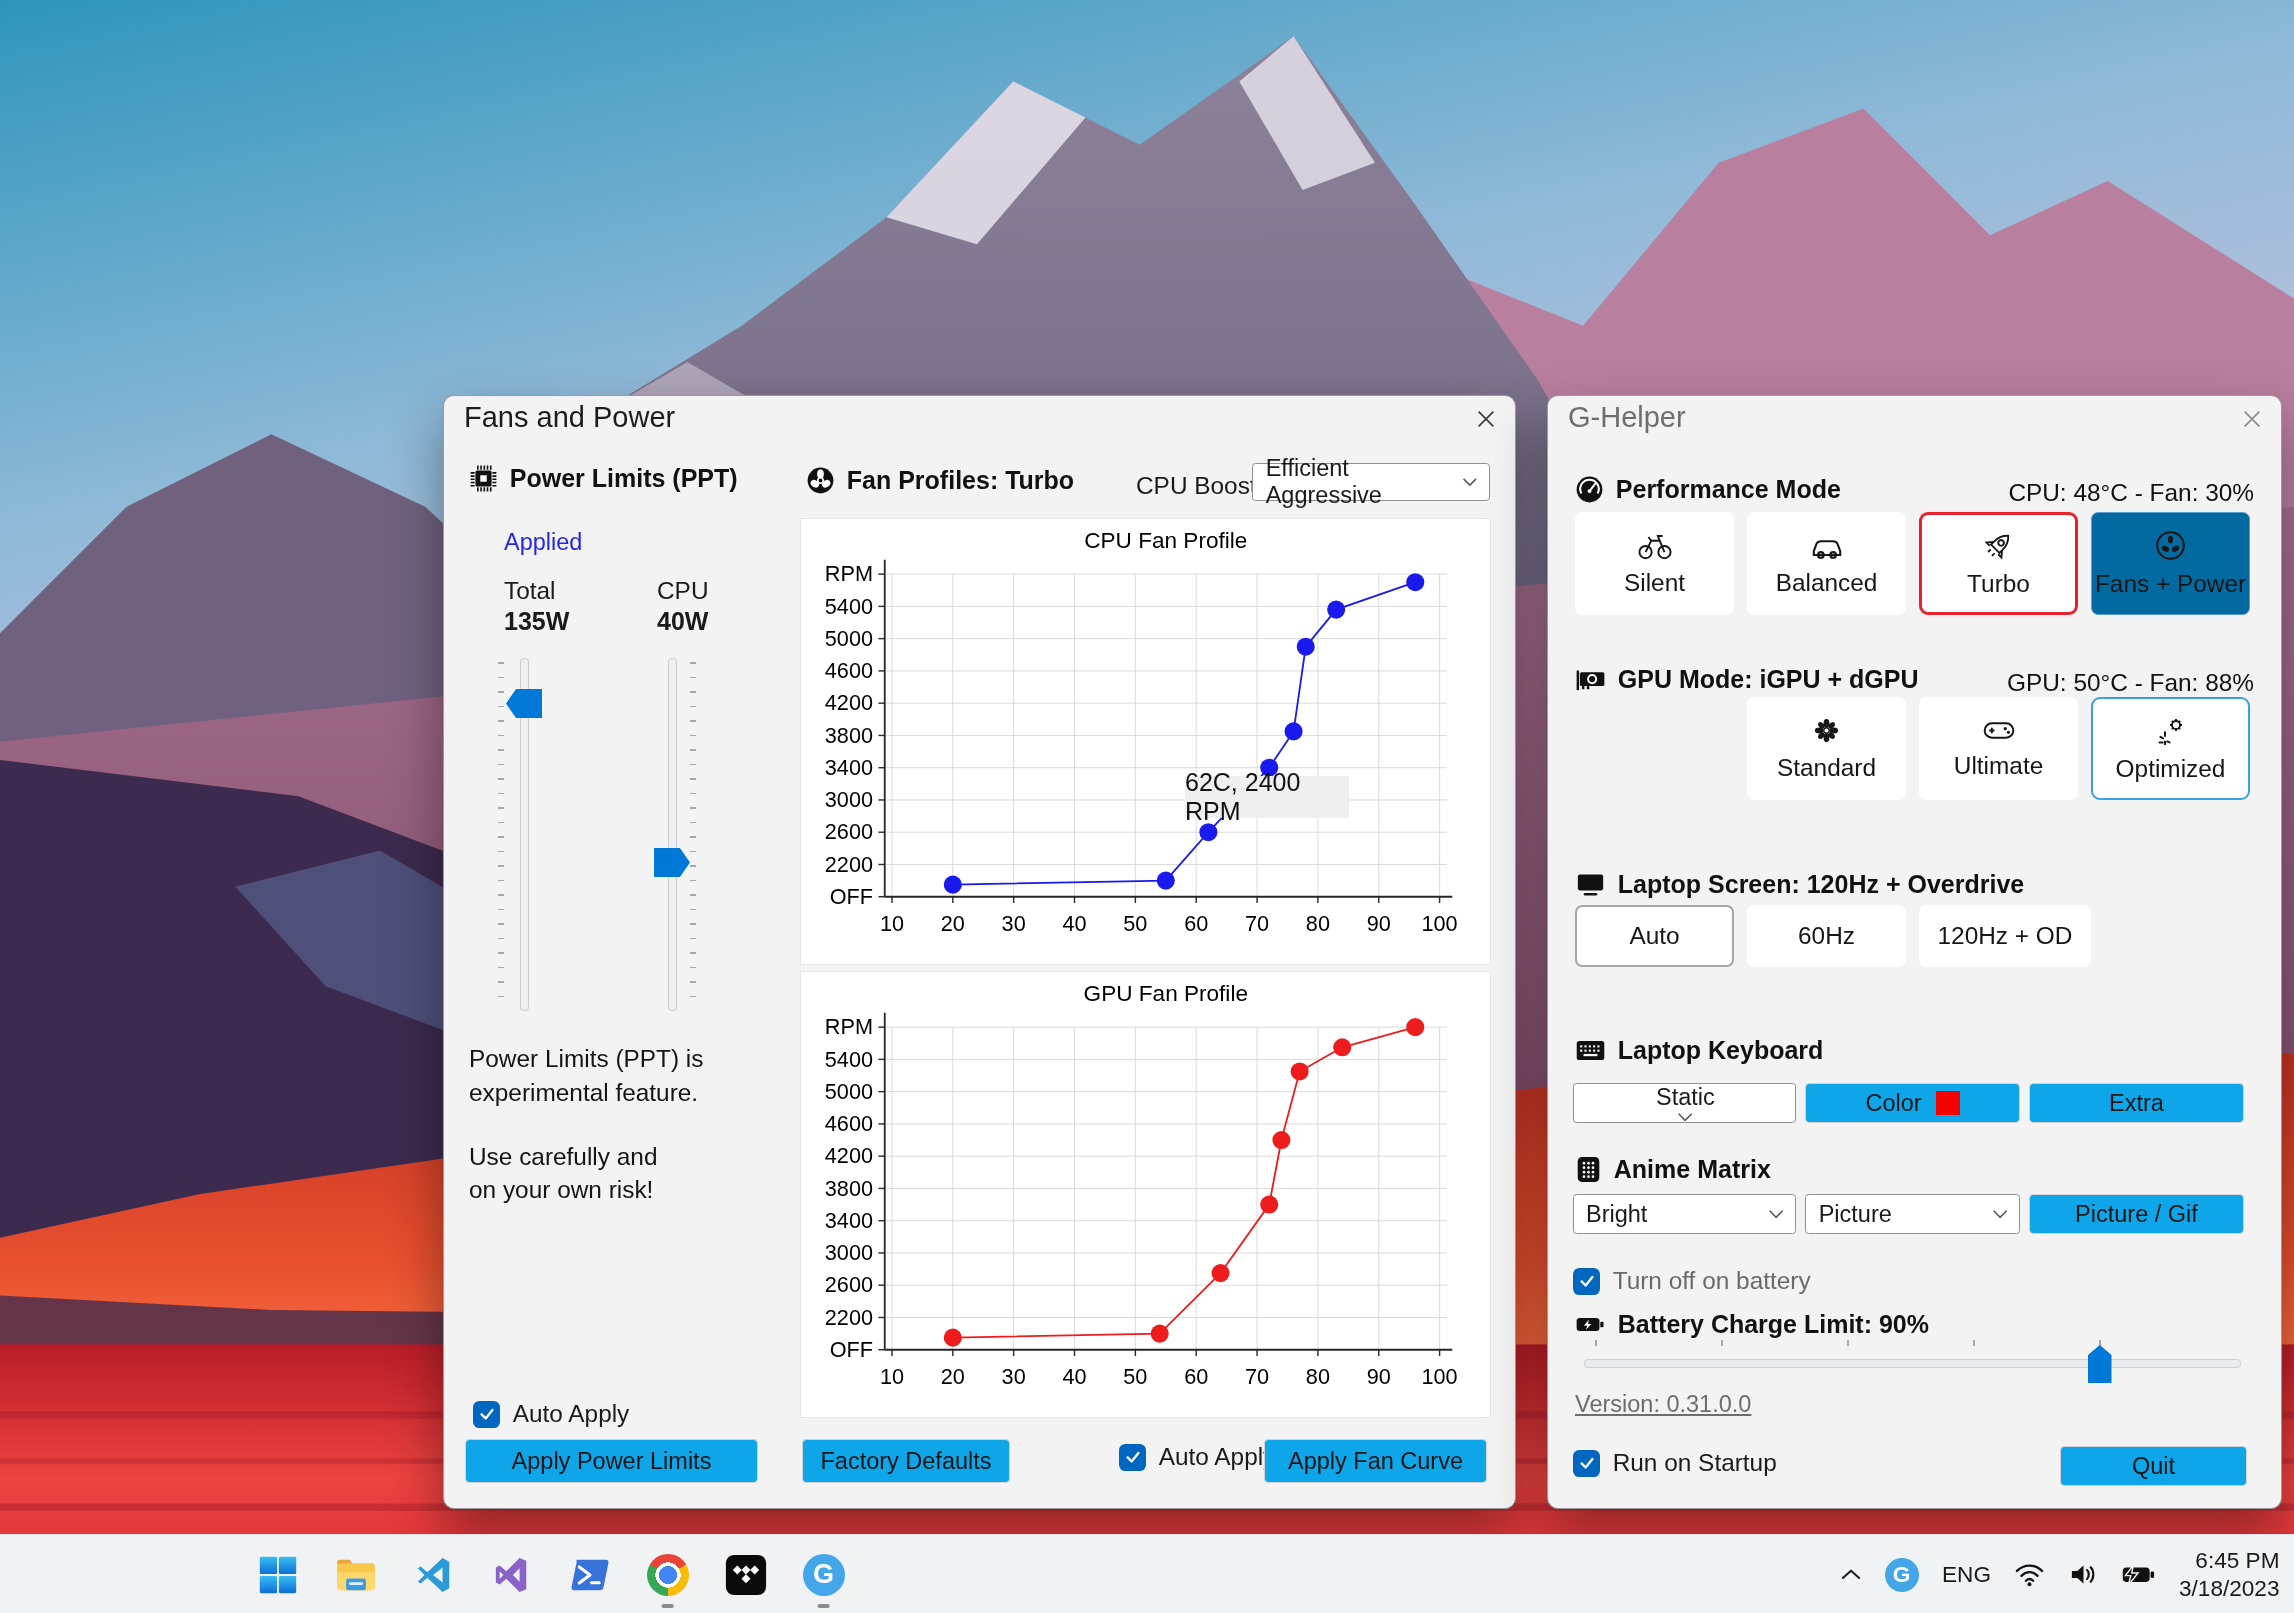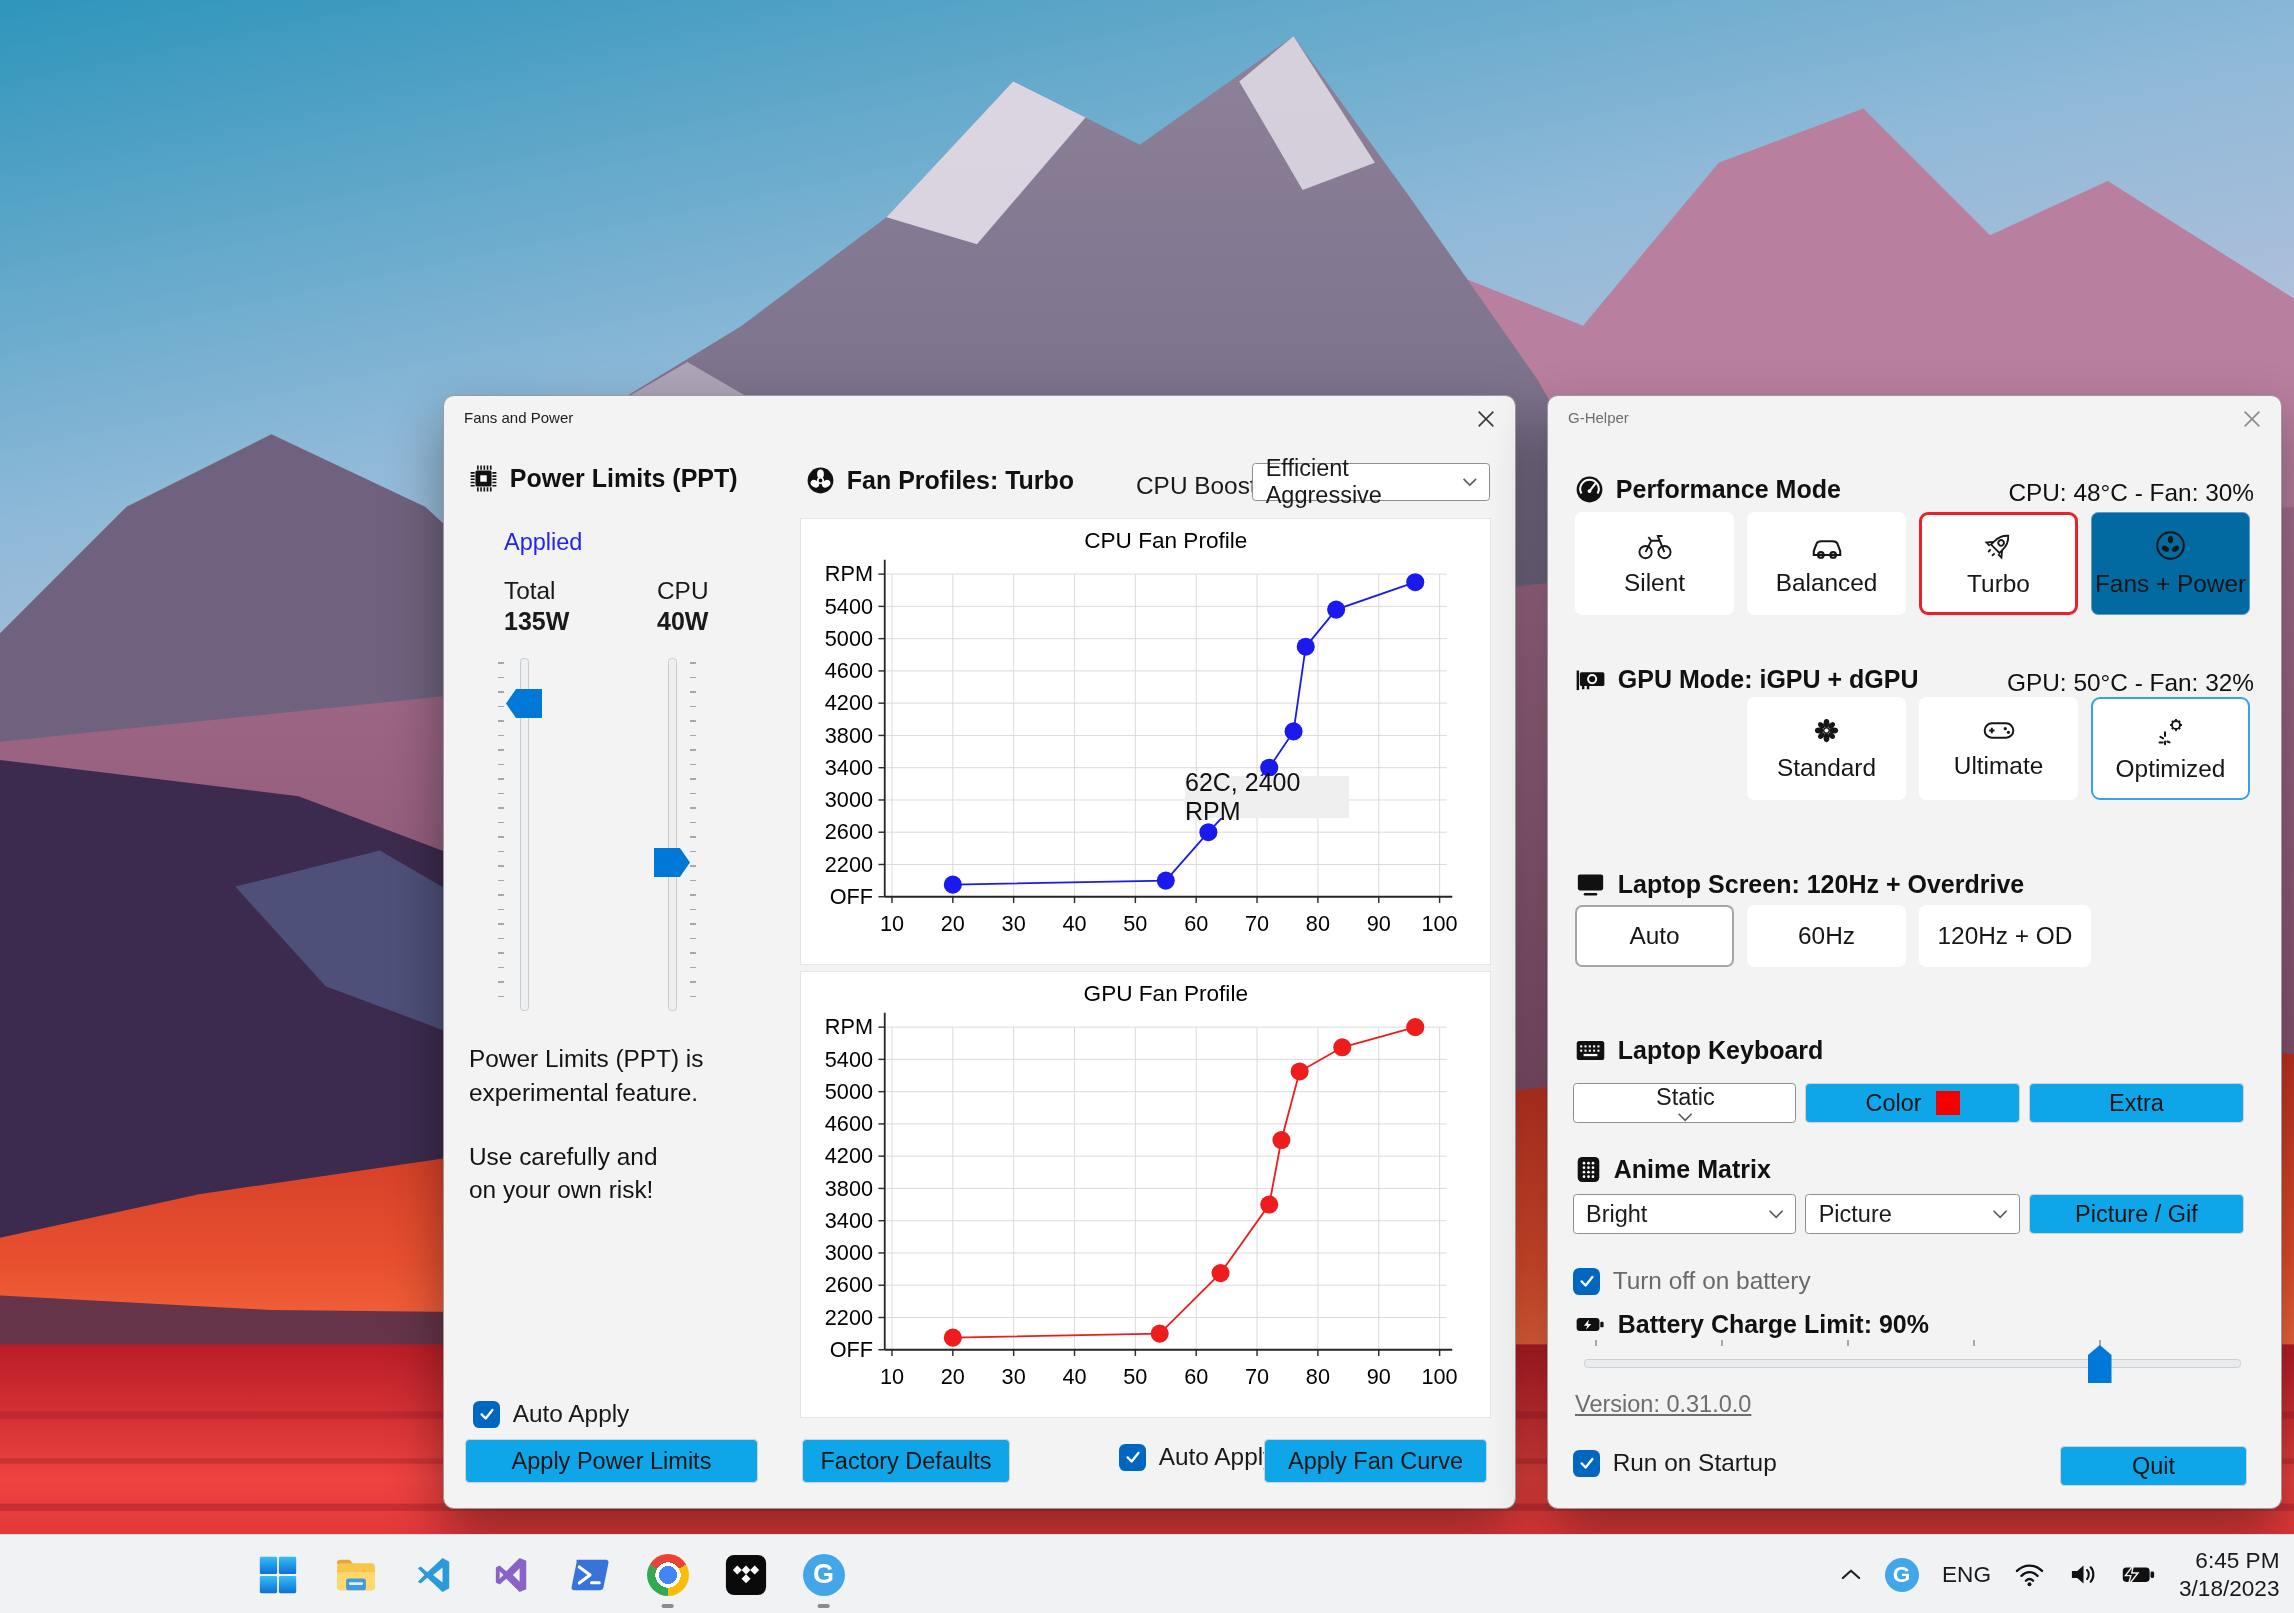--- a/index.html
+++ b/index.html
@@ -5,21 +5,21 @@
   html,body{margin:0;padding:0;}
   body{width:2294px;height:1614px;position:relative;overflow:hidden;
        font-family:"Liberation Sans","DejaVu Sans",sans-serif;color:#1a1a1a;background:#888;}
   .wallpaper{position:absolute;left:0;top:0;width:2294px;height:1614px;}
 
   
   .window{position:absolute;background:#f3f3f3;border:0.9px solid #9a9a9a;border-radius:11px;
           box-shadow:0 25px 54px rgba(0,0,0,.38);}
   .fans{left:443px;top:395px;width:1071px;height:1112px;}
   .ghelper{left:1547px;top:395px;width:733px;height:1112px;}
-  .titlebar{height:43px;display:flex;align-items:center;padding-left:20px;font-size:15px;position:relative;}
+  .titlebar{height:43px;display:flex;align-items:center;padding-left:20px;font-size:29px;position:relative;}
   .fans .titlebar{color:#1c1c1c;}
   .ghelper .titlebar{color:#6e6e6e;}
   .close-btn{position:absolute;right:12.7px;top:6.3px;width:33px;height:33px;display:flex;align-items:center;justify-content:center;cursor:default;}
   .wbody{position:absolute;left:0;top:43px;right:0;bottom:0;}
 
   .h-row{position:absolute;display:flex;align-items:center;gap:11.8px;font-size:25px;font-weight:bold;color:#111;}
   .status-txt{position:absolute;right:27px;font-size:24.4px;color:#111;text-align:right;font-weight:normal;}
 
   
   .blue-link{position:absolute;color:#2525e8;font-size:23.5px;}
@@ -449,21 +449,21 @@
 
     <div class="h-row" style="left:27px;top:226px;">
       <svg width="31" height="27" viewBox="0 0 38 32">
         <rect x="2" y="5" width="3" height="24" fill="#111"></rect>
         <rect x="6" y="7" width="30" height="17" rx="2" fill="#111"></rect>
         <circle cx="21" cy="15.5" r="5" fill="none" stroke="#fff" stroke-width="2.4"></circle>
         <path d="M10 24 V28 M16 24 V28" stroke="#111" stroke-width="3"></path>
       </svg>
       <span>GPU Mode: iGPU + dGPU</span>
     </div>
-    <span class="status-txt" style="top:230px;">GPU: 50°C - Fan: 32%</span>
+    <span class="status-txt" style="top:230px;">GPU: 50°C - Fan: 88%</span>
 
     <div class="mode-row" style="top:258px;height:103px;">
       <div class="mode-btn" style="left:172px;">
         <svg width="31" height="31" viewBox="0 0 36 36">
           <g fill="#161616">
             <ellipse cx="18" cy="9.5" rx="3.4" ry="5"></ellipse>
             <ellipse cx="18" cy="26.5" rx="3.4" ry="5"></ellipse>
             <ellipse cx="9.5" cy="18" rx="5" ry="3.4"></ellipse>
             <ellipse cx="26.5" cy="18" rx="5" ry="3.4"></ellipse>
             <ellipse cx="12" cy="12" rx="3" ry="4.4" transform="rotate(-45 12 12)"></ellipse>

